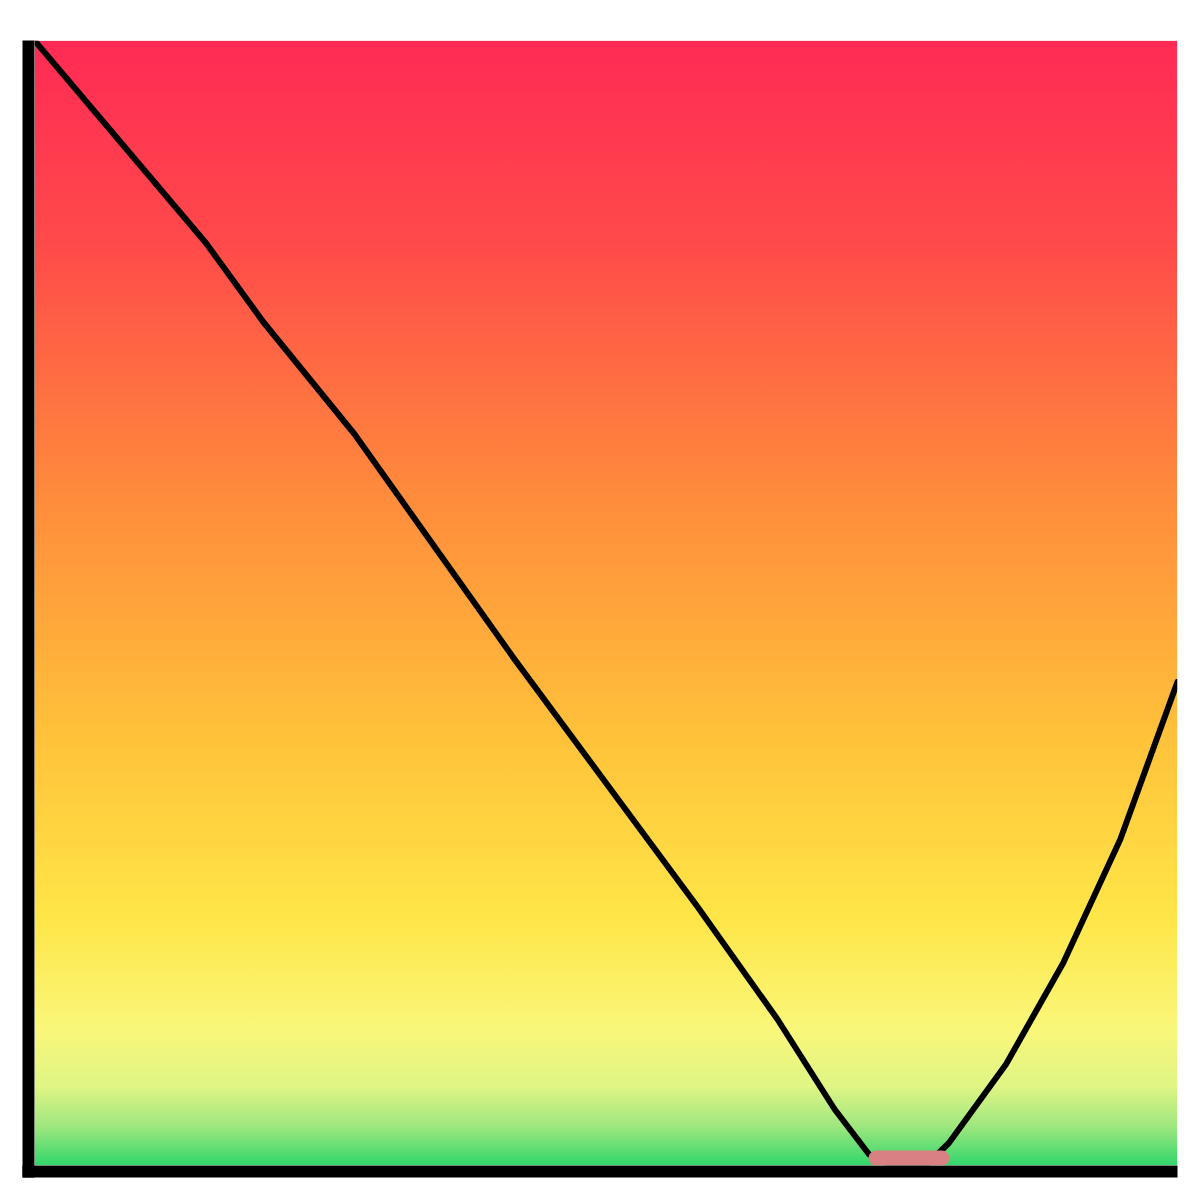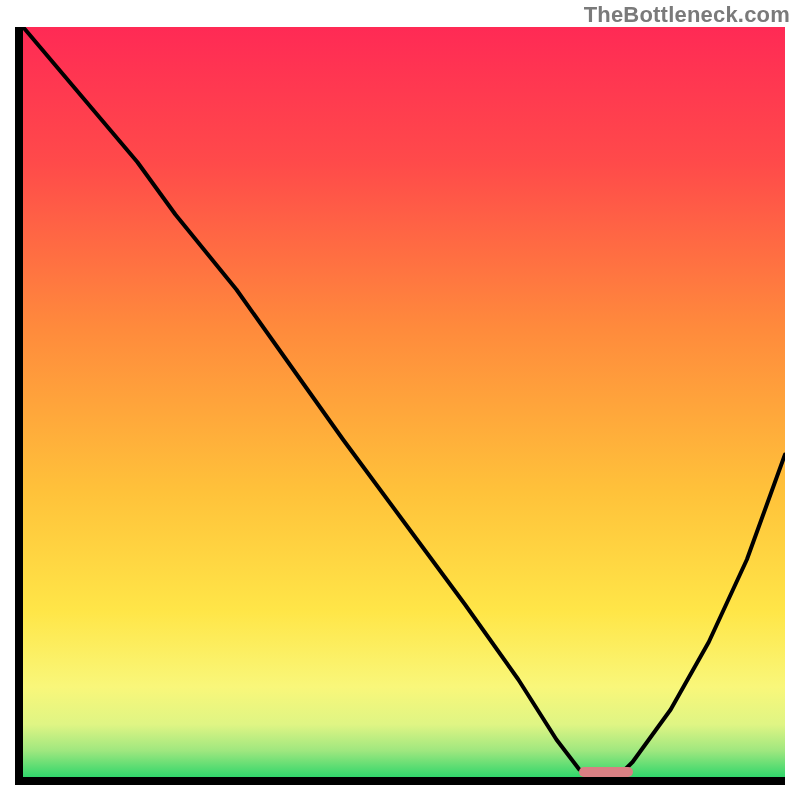--- a/index.html
+++ b/index.html
@@ -55,21 +55,20 @@
     border-radius: 5px;
     background: #d98083;
     z-index: 5;
   }
 </style>
 </head>
 <body>
 
 <div class="container">
 
-  <div class="watermark" style="color: rgb(122, 122, 122);">TheBottleneck.com</div>
 
   <div class="plot-frame">
     <svg class="bg" viewBox="0 0 762 750" preserveAspectRatio="none">
       <defs>
         <linearGradient id="grad" x1="0" y1="0" x2="0" y2="1">
             <stop offset="0.00%" stop-color="#ff2a55"></stop>
             <stop offset="18.00%" stop-color="#ff4a4a"></stop>
             <stop offset="40.00%" stop-color="#ff8a3c"></stop>
             <stop offset="62.00%" stop-color="#ffc23a"></stop>
             <stop offset="78.00%" stop-color="#ffe648"></stop>

